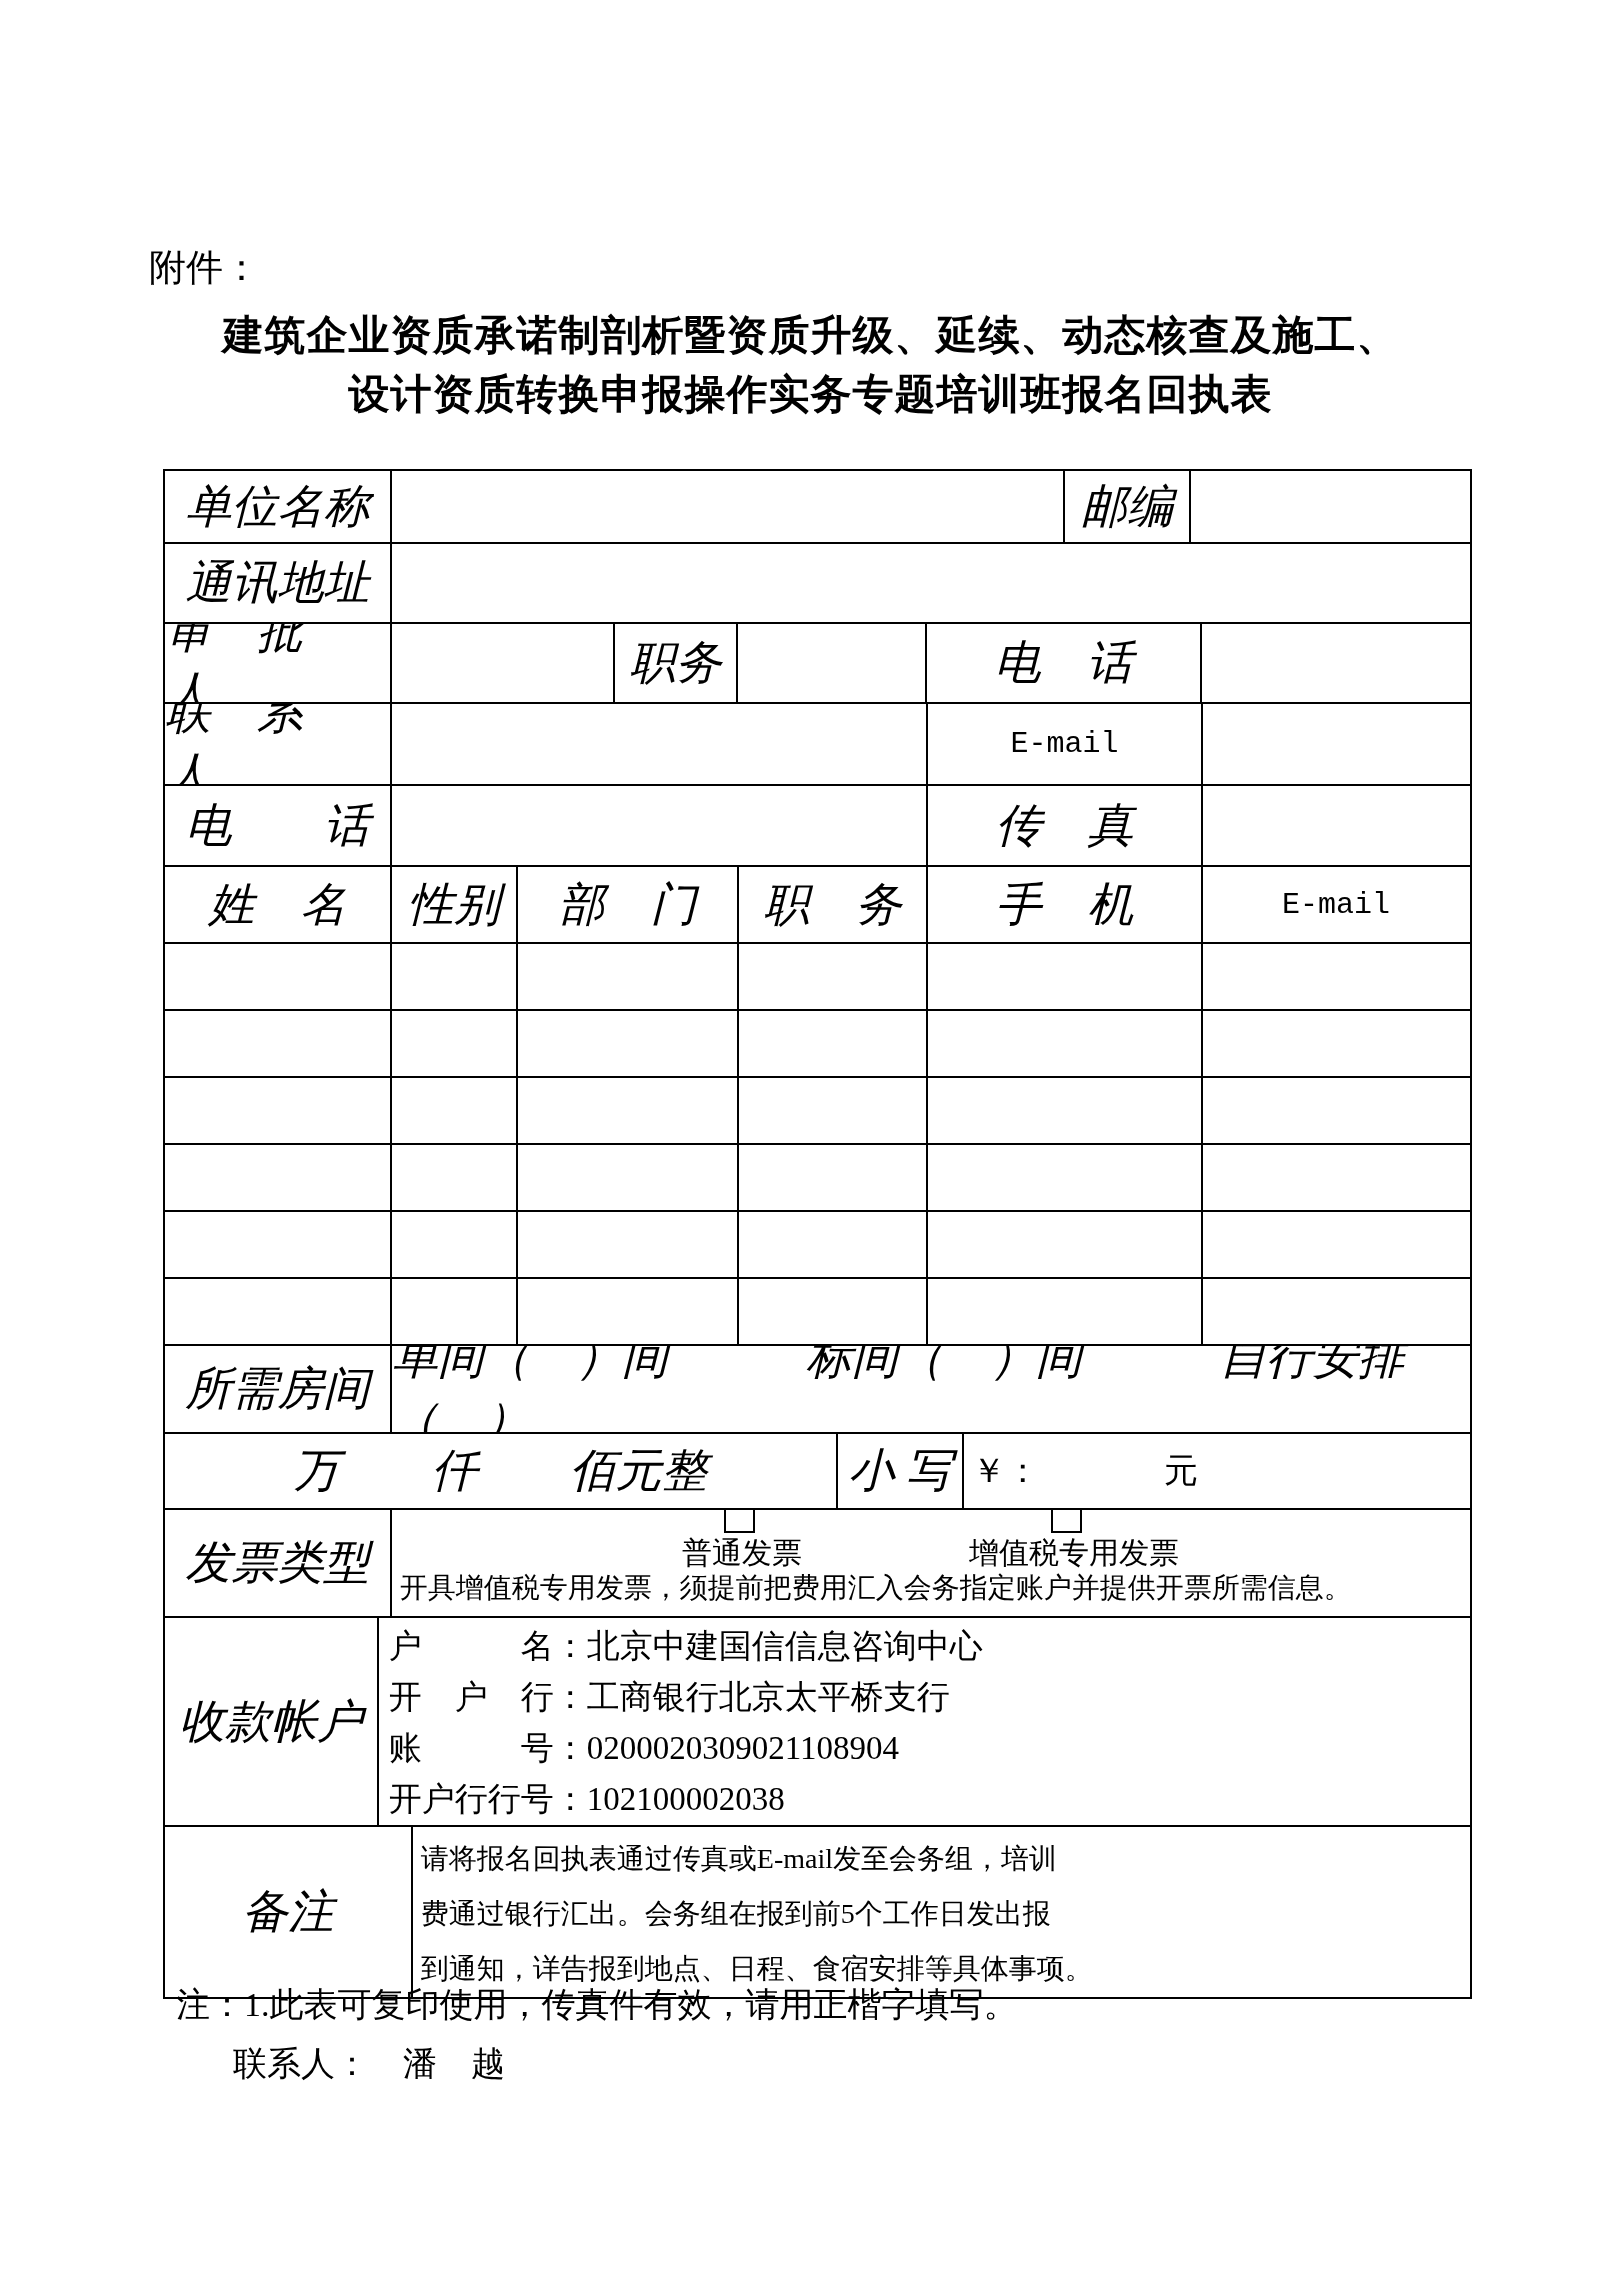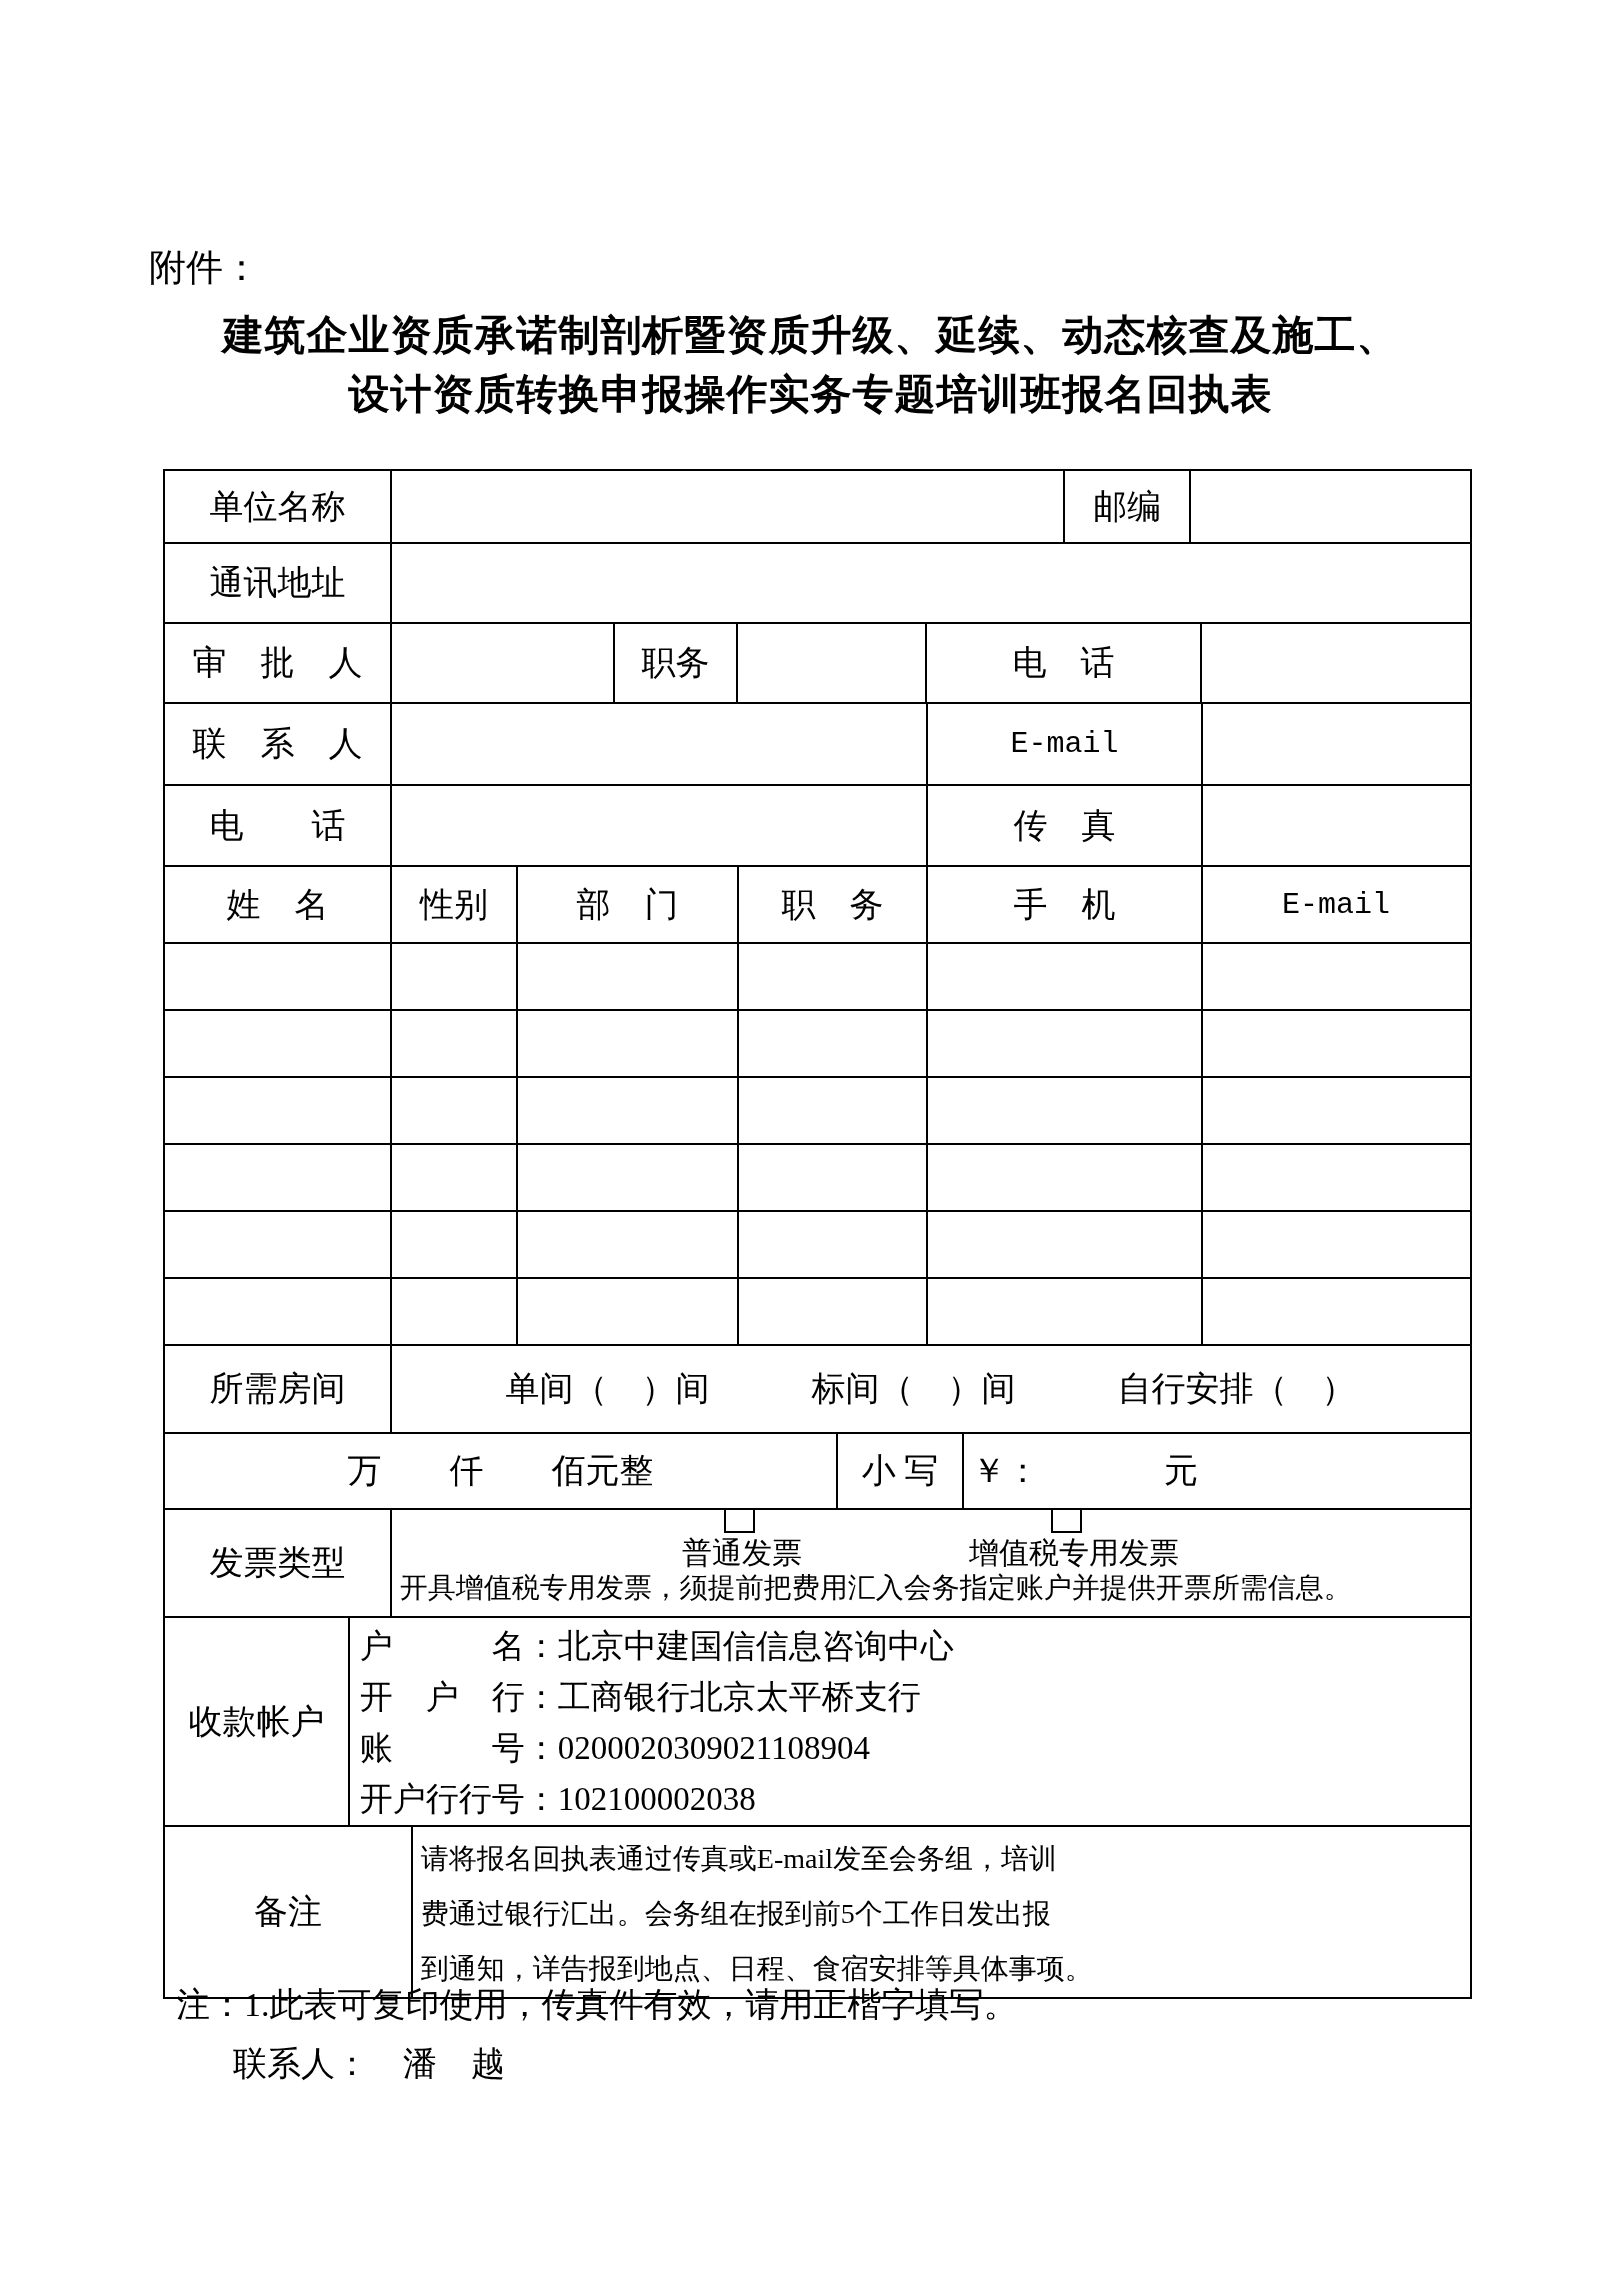--- a/index.html
+++ b/index.html
@@ -10,21 +10,21 @@
   }
   .attachment{position:absolute;left:149px;top:243px;font-size:37px;}
   .title{position:absolute;left:0;top:306px;width:100%;text-align:center;
     font-size:41px;font-weight:700;line-height:59px;letter-spacing:1px;}
   .tbl{position:absolute;left:163px;top:469px;width:1305px;border:2.9px solid #000;}
   .row{display:flex;border-bottom:2.9px solid #000;}
   .tbl > .row:last-child{border-bottom:none;}
   .cell{border-right:2px solid #000;box-sizing:border-box;display:flex;
     align-items:center;justify-content:center;overflow:hidden;}
   .row .cell:last-child{border-right:none;}
-  .lbl{font-size:34px;}
+  .lbl{font-size:46px;font-style:italic;}
   .mono{font-family:"Liberation Mono","DejaVu Sans Mono",monospace;font-size:30px;}
   .colcell{flex-direction:column;align-items:stretch;justify-content:center;}
   .inv-line1{display:flex;justify-content:center;align-items:center;gap:167px;
     font-size:30px;height:55px;}
   .opt{display:flex;align-items:center;flex-direction:column;}
   .cb{width:26.5px;height:26.5px;border:2.9px solid #000;display:inline-block;
     margin-right:4.9px;flex:0 0 auto;}
   .cb.sp{margin-right:14.7px;}
   .inv-note{font-size:28px;text-align:left;padding:0 0 5.9px 7.8px;line-height:43px;}
   .acct{padding-left:9.8px;justify-content:flex-end;}
@@ -170,21 +170,21 @@
           <span class="opt">
             <span class="cb sp"></span>
             <span>增值税专用发票</span>
           </span>
         </div>
         <div class="inv-note">开具增值税专用发票，须提前把费用汇入会务指定账户并提供开票所需信息。</div>
       </div>
     </div>
 
     <div class="row" style="height:207px">
-      <div class="cell lbl" style="width:185px">收款帐户</div>
+      <div class="cell lbl" style="width:214px">收款帐户</div>
       <div class="cell colcell acct" style="width:1077px">
         <div>户　　　名：北京中建国信信息咨询中心</div>
         <div>开　户　行：工商银行北京太平桥支行</div>
         <div>账　　　号：0200020309021108904</div>
         <div>开户行行号：102100002038</div>
       </div>
     </div>
 
     <div class="row" style="height:170px">
       <div class="cell lbl" style="width:248px">备注</div>

